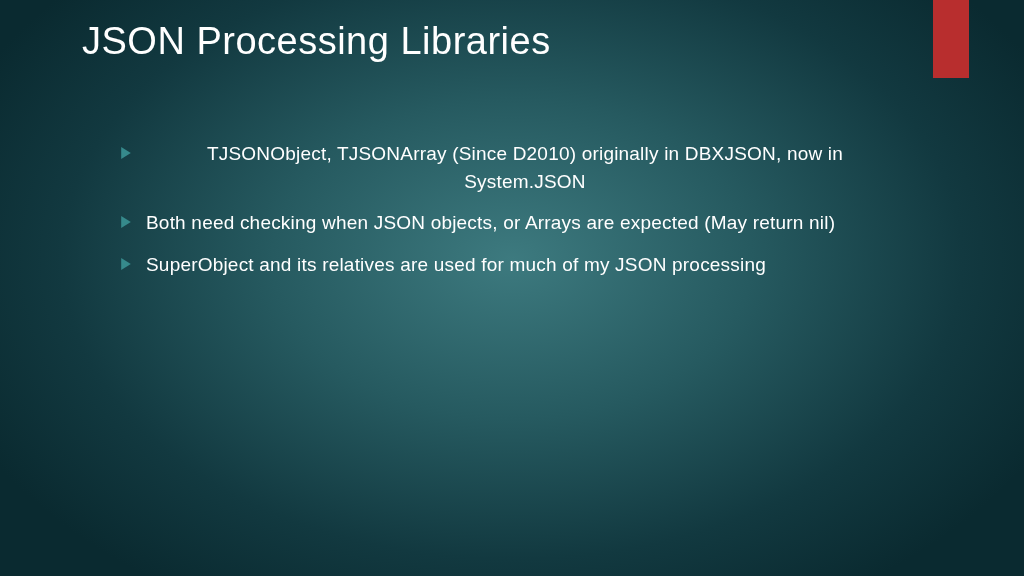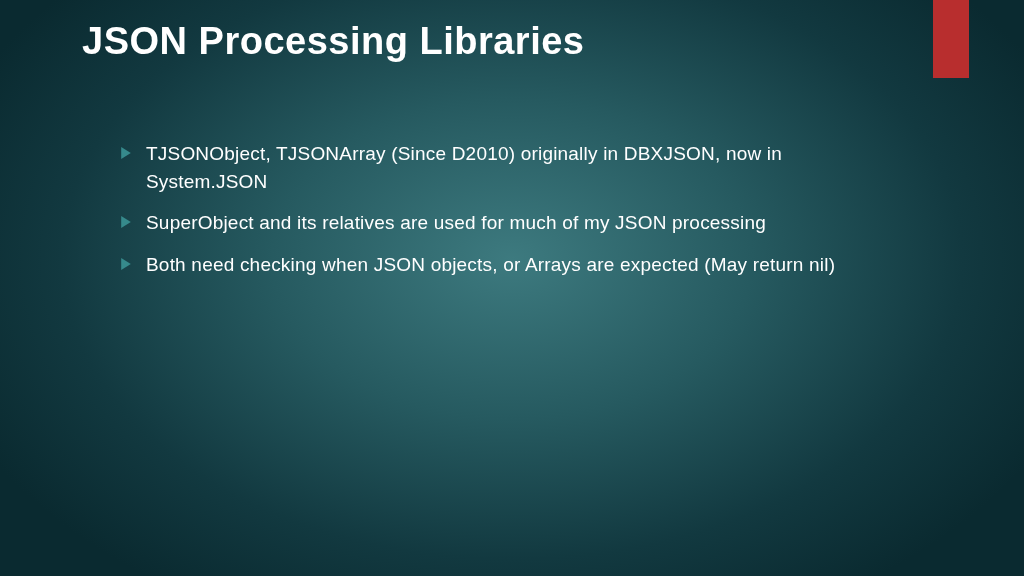--- a/index.html
+++ b/index.html
@@ -22,21 +22,21 @@
       right: 55px;
       width: 36px;
       height: 78px;
       background: #b82e2e;
     }
     .title {
       position: absolute;
       top: 20px;
       left: 82px;
       font-size: 38px;
-      font-weight: 700;
+      font-weight: 400;
       letter-spacing: 0.5px;
       color: #ffffff;
     }
     .bullets {
       position: absolute;
       top: 140px;
       left: 120px;
       right: 120px;
     }
     .bullet {
@@ -50,20 +50,21 @@
       margin-right: 14px;
     }
     .bullet .marker svg {
       display: block;
     }
     .bullet .text {
       font-size: 19px;
       font-weight: 300;
       line-height: 1.45;
       letter-spacing: 0.2px;
+      text-align: center;
     }
   </style>
 </head>
 <body>
 
 <div class="accent-bar"></div>
 
 <h1 class="title">JSON Processing Libraries</h1>
 
 <div class="bullets">
@@ -74,23 +75,23 @@
         </svg>
     </span>
     <span class="text">TJSONObject, TJSONArray (Since D2010) originally in DBXJSON, now in System.JSON</span>
   </div>
   <div class="bullet">
     <span class="marker">
       <svg width="12" height="12" viewBox="0 0 10 10">
           <path d="M1 0 L9 5 L1 10 Z" fill="#368a8c"></path>
         </svg>
     </span>
-    <span class="text">SuperObject and its relatives are used for much of my JSON processing</span>
+    <span class="text">Both need checking when JSON objects, or Arrays are expected (May return nil)</span>
   </div>
   <div class="bullet">
     <span class="marker">
       <svg width="12" height="12" viewBox="0 0 10 10">
           <path d="M1 0 L9 5 L1 10 Z" fill="#368a8c"></path>
         </svg>
     </span>
-    <span class="text">Both need checking when JSON objects, or Arrays are expected (May return nil)</span>
+    <span class="text">SuperObject and its relatives are used for much of my JSON processing</span>
   </div>
 </div>
 
 </body></html>

